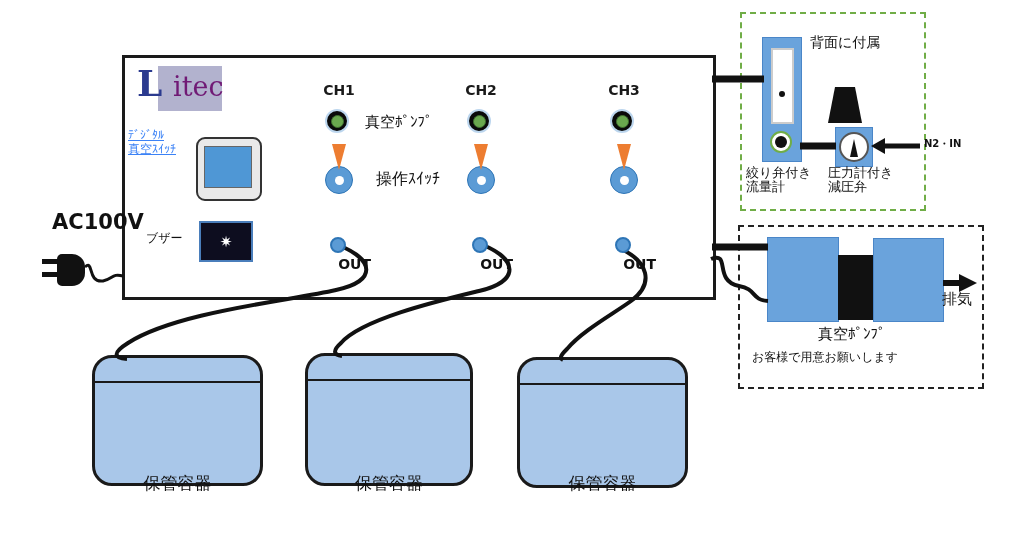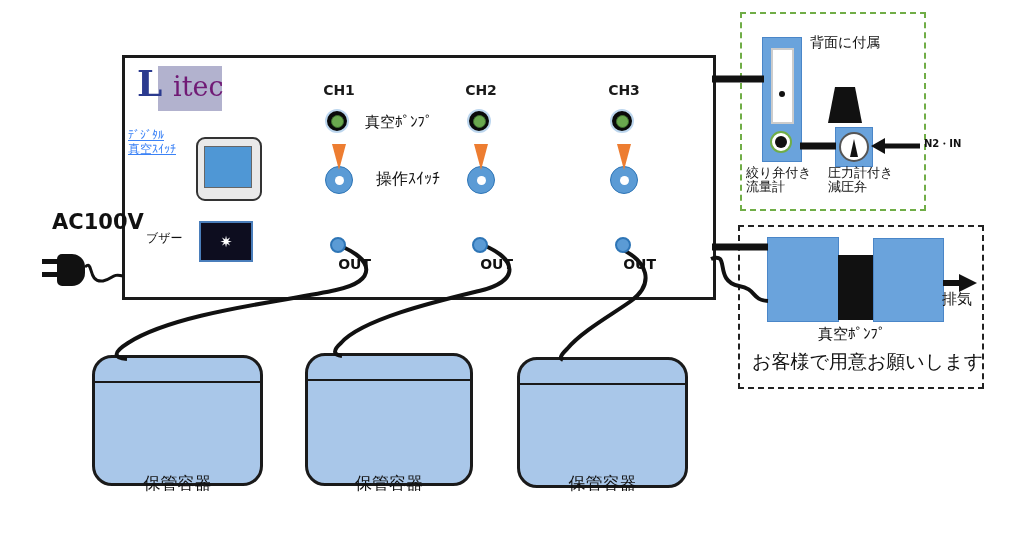--- a/index.html
+++ b/index.html
@@ -65,21 +65,21 @@
   .reg-label{left:828px;top:166px;font-size:13px;line-height:1.1;z-index:2;}
   .n2-in{left:924px;top:137px;font-size:10px;font-weight:bold;z-index:2;}
 
   
   .pump-box{left:738px;top:225px;width:242px;height:160px;border:2px dashed #222;z-index:1;}
   .pump-l{left:767px;top:237px;width:70px;height:83px;background:var(--equipment-blue,#6aa3dc);border:1px solid #4a86c8;z-index:2;}
   .pump-m{left:838px;top:255px;width:35px;height:65px;background:#111;z-index:2;}
   .pump-r{left:873px;top:238px;width:69px;height:82px;background:var(--equipment-blue,#6aa3dc);border:1px solid #4a86c8;z-index:2;}
   .exhaust-label{left:942px;top:290px;font-size:15px;z-index:2;}
   .pump-label{left:818px;top:325px;width:110px;font-size:15px;z-index:2;}
-  .pump-note{left:752px;top:349px;font-size:19px;z-index:2;}
+  .pump-note{left:752px;top:349px;font-size:12px;z-index:2;}
 
   
   .tank{background:var(--container-blue,#a9c7e9);border:3px solid #1a1a1a;border-radius:20px;z-index:2;}
   .tank .lid{position:absolute;left:-1px;right:-1px;top:23px;height:2px;background:#1a1a1a;}
   .tank.t1{left:92px;top:355px;width:165px;height:125px;}
   .tank.t2{left:305px;top:353px;width:162px;height:127px;}
   .tank.t3{left:517px;top:357px;width:165px;height:125px;}
   .tank-label{top:472px;text-align:center;font-size:17px;z-index:2;}
   .tank-label.l1{left:92px;width:171px;} .tank-label.l2{left:305px;width:168px;} .tank-label.l3{left:517px;width:171px;}
 

